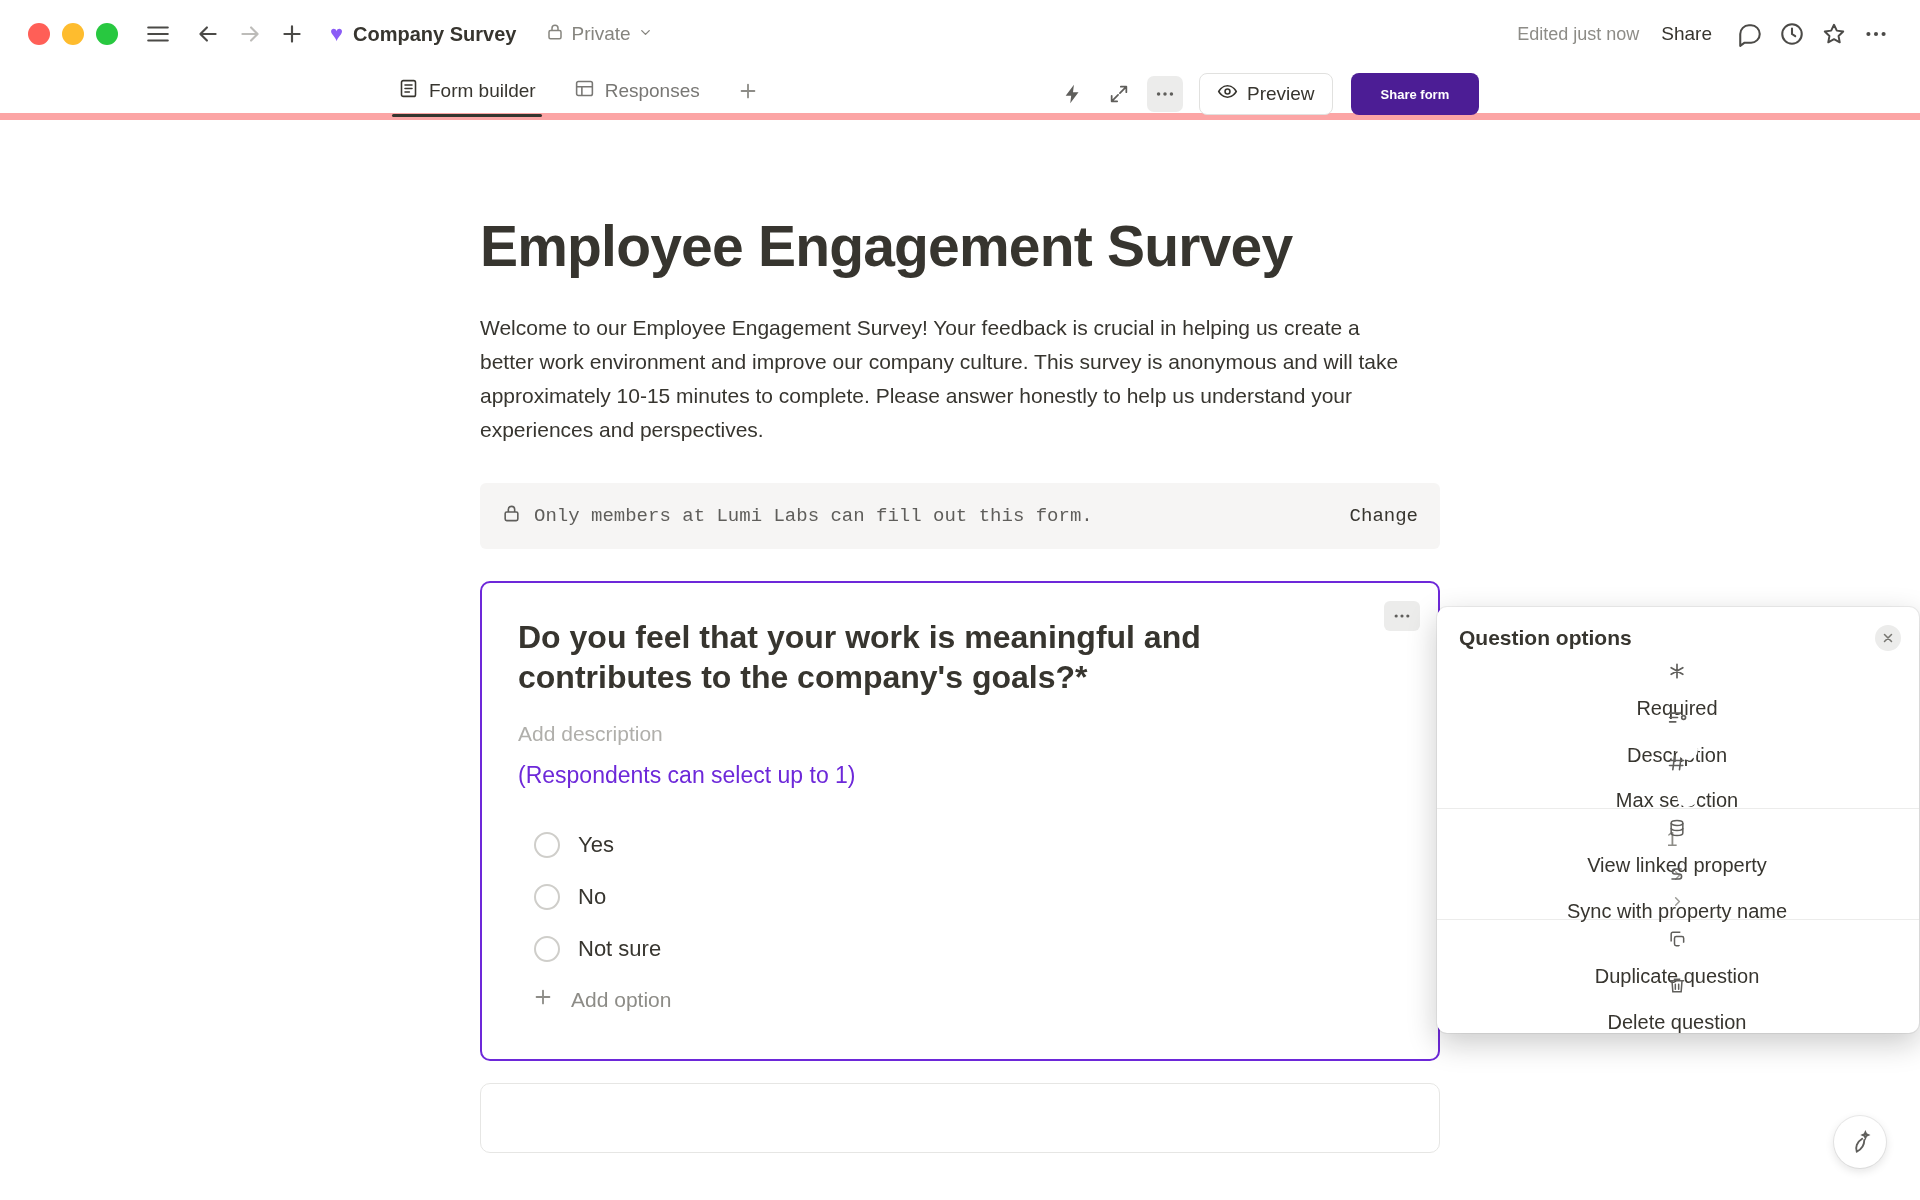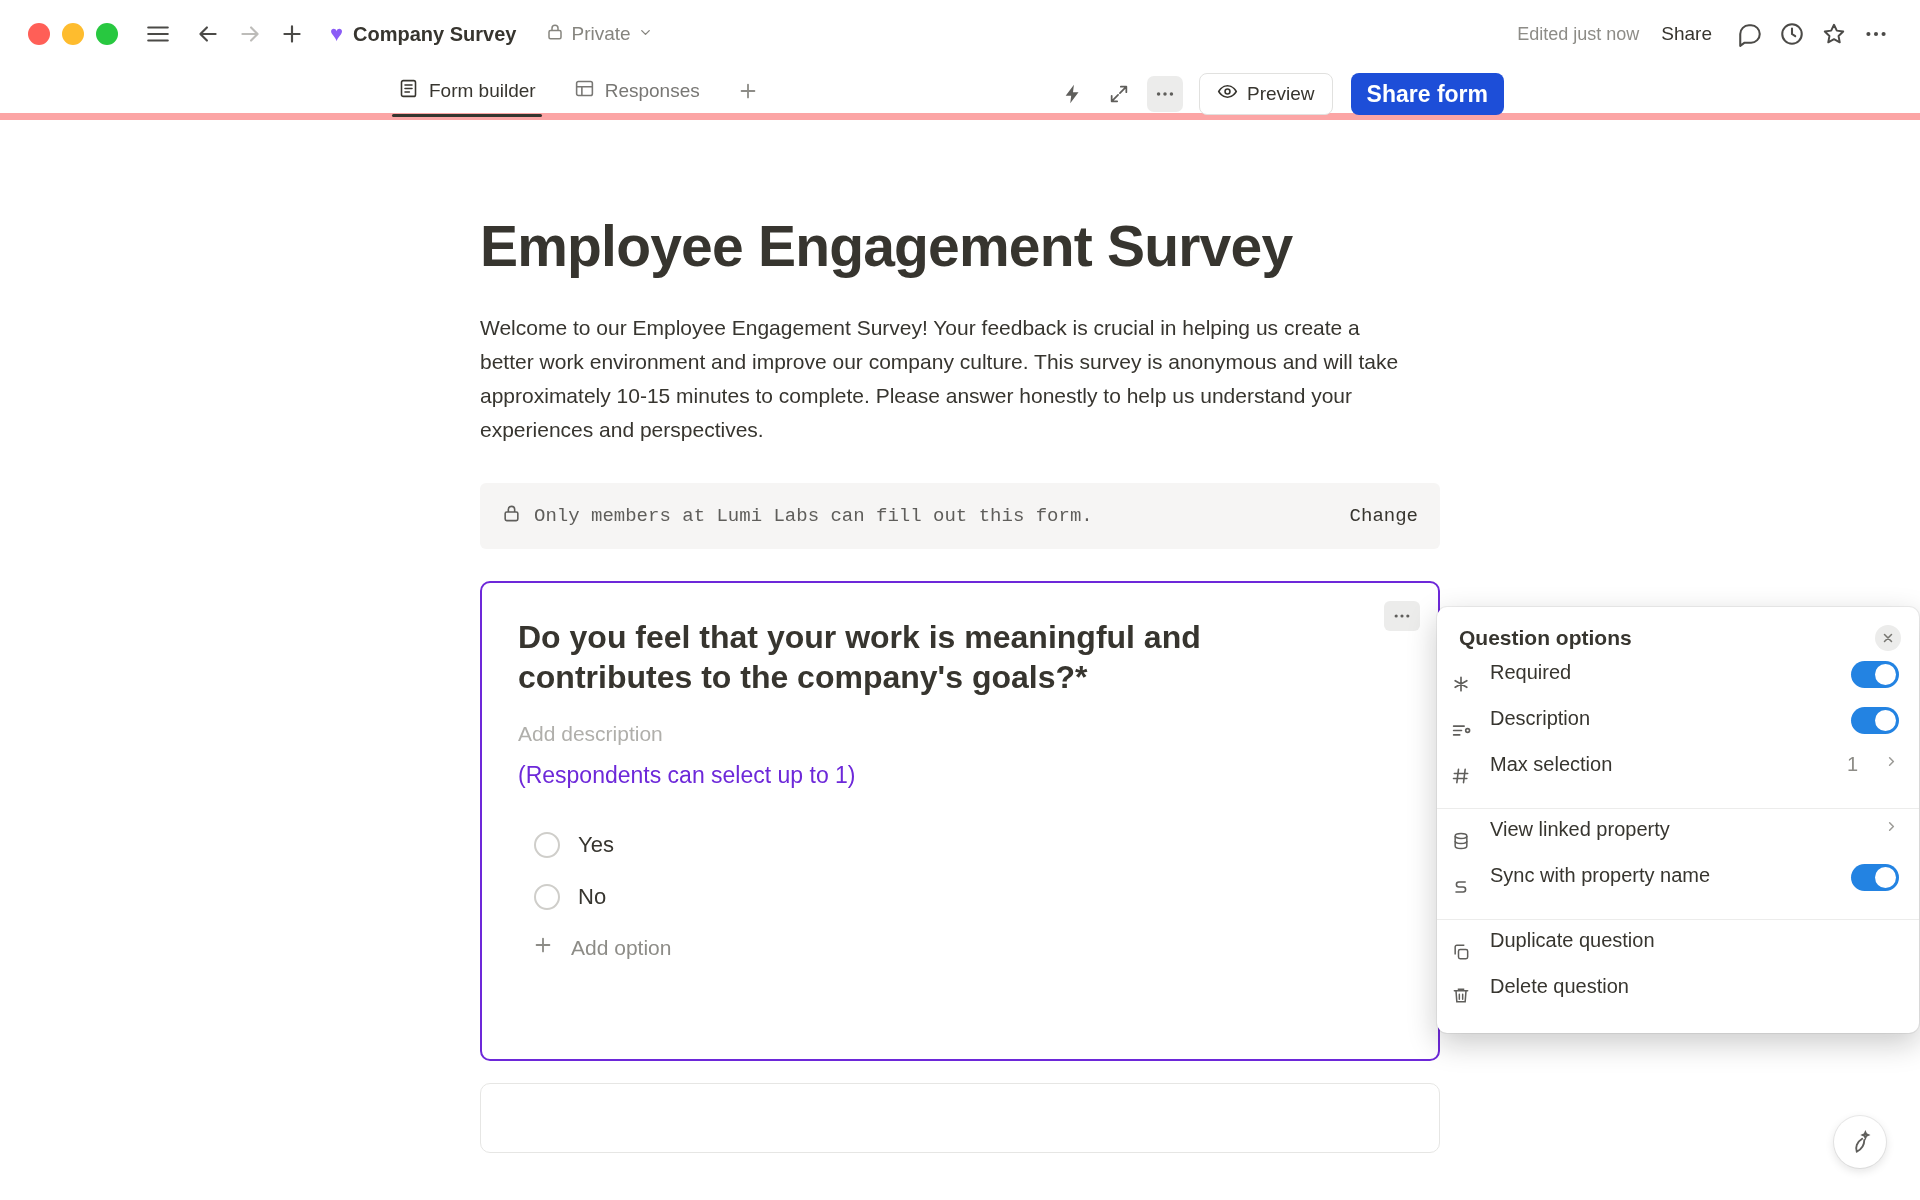--- a/index.html
+++ b/index.html
@@ -98,23 +98,23 @@
   }
   .mini-icon.filled { background: #ececeb; }
   .preview-btn {
     display: flex; align-items: center; gap: 9px;
     height: 42px; padding: 0 17px;
     border: 1px solid #e1e1df; border-radius: 8px;
     background: #fff; font-size: 19px; color: #37352f;
     margin-left: 6px;
   }
   .share-form-btn {
-    height: 42px; padding: 0 16px;
-    background: #1d4ed8; color: #fff;
-    border-radius: 8px; font-size: 23px; font-weight: 600;
+    height: 42px; padding: 0 30px;
+    background: #4c1d95; color: #fff;
+    border-radius: 8px; font-size: 13px; font-weight: 600;
     display: flex; align-items: center;
     margin-left: 8px;
   }
 
   
   .page { position: relative; height: calc(1200px - 120px); }
   .content {
     position: absolute;
     left: 480px; top: 95px;
     width: 960px;
@@ -193,24 +193,25 @@
     
   }
   .qo-header {
     display: flex; align-items: center;
     padding: 18px 18px 10px 22px;
   }
   .qo-title { font-size: 21px; font-weight: 700; color: #37352f; flex: 1; }
   .qo-close { width: 26px; height: 26px; border-radius: 50%; background: #ececeb; color: #777671;
     display: flex; align-items: center; justify-content: center; font-size: 15px; }
   .qo-row {
-    display: flex; 
+    display: flex; align-items: center;
     height: 46px;
-    padding: 0 20px 0 11px;
+    padding: 0 20px 0 18px;
     gap: 16px;
+    flex-direction: column;
   }
   .qo-ico { width: 26px; color: #5f5e5b; display: flex; align-items: center; justify-content: center; }
   .qo-label { font-size: 20px; color: #37352f; flex: 1; }
   .qo-value { font-size: 20px; color: #8d8c87; margin-right: 10px; }
   .qo-chev { color: #9b9a96; font-size: 18px; }
   .toggle {
     width: 48px; height: 27px; border-radius: 14px; background: #2383e2;
     position: relative;
   }
   .toggle::after {
@@ -393,20 +394,24 @@
       <div class="q-hint">(Respondents can select up to 1)</div>
 
       <div class="options">
         <div class="option">
           <span class="radio"></span>
           <span class="opt-label">Yes</span>
         </div>
         <div class="option">
           <span class="radio"></span>
           <span class="opt-label">No</span>
+        </div>
+        <div class="option">
+          <span class="radio"></span>
+          <span class="opt-label">Not sure</span>
         </div>
         <div class="add-option">
           <span>
             <svg width="22" height="22" viewBox="0 0 24 24" fill="none" stroke="currentColor" stroke-width="2" stroke-linecap="round">
                 <path d="M12 5v14M5 12h14"></path>
               </svg>
           </span>
           <span>Add option</span>
         </div>
       </div>

